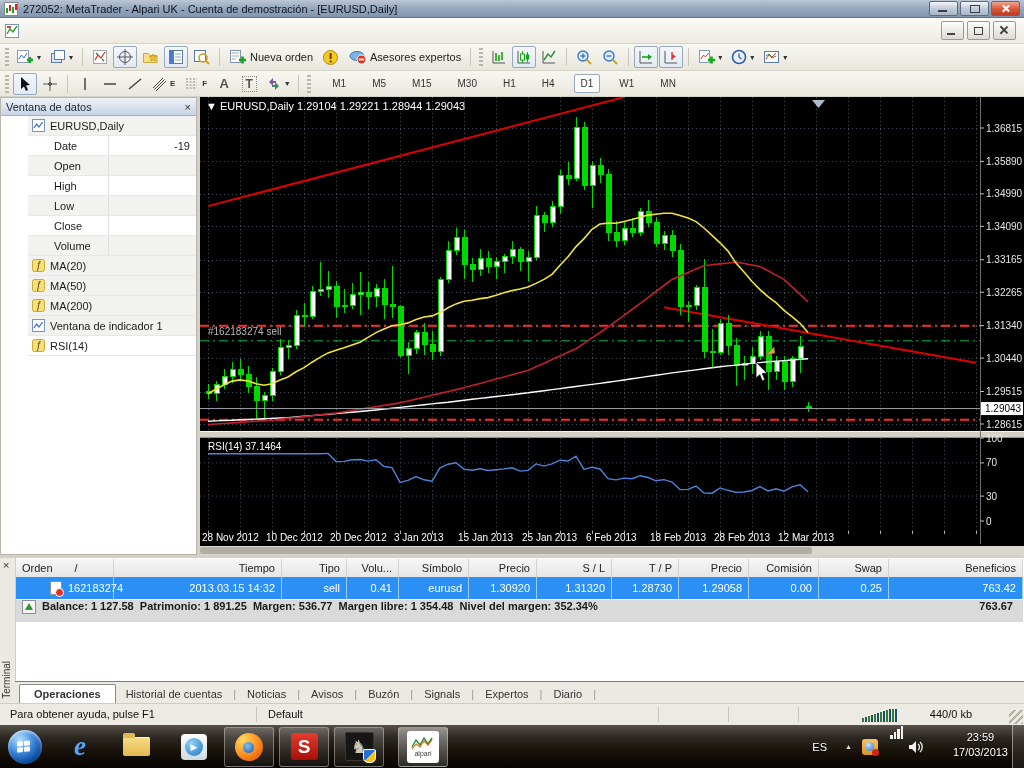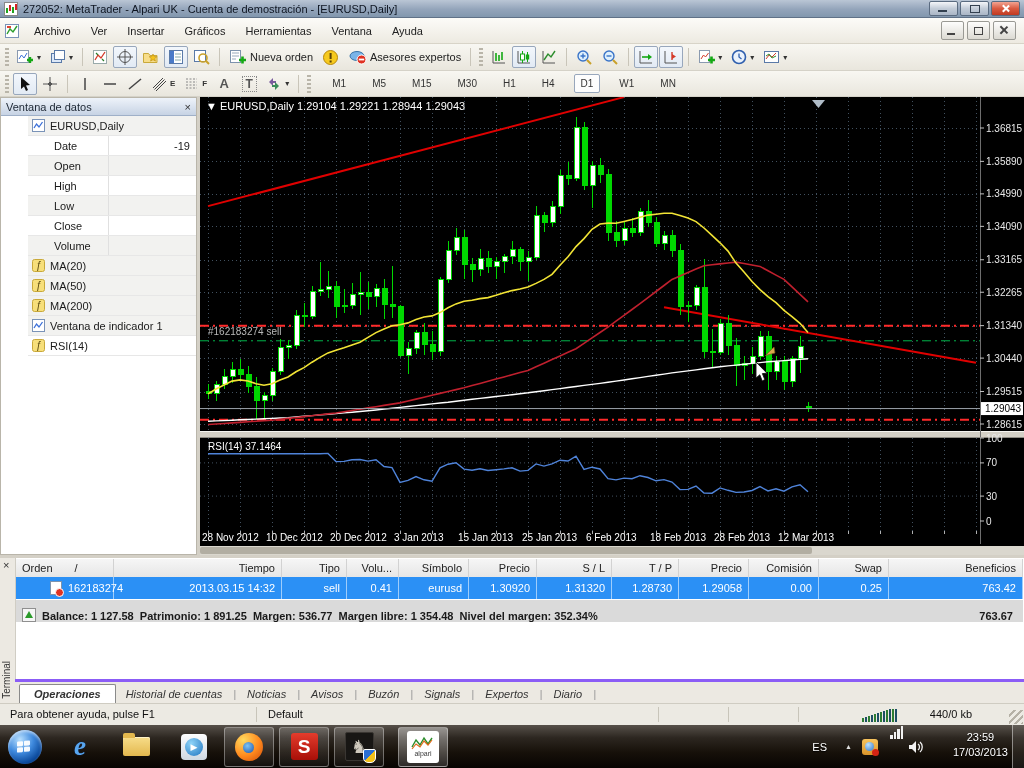--- a/index.html
+++ b/index.html
@@ -80,29 +80,29 @@
     background:linear-gradient(#f6f6f6,#e6e6e6);color:#222;white-space:nowrap;overflow:hidden;}
   .tg-head .th.first{display:flex;text-align:left;gap:22px;}
   .tg-order{background:#2b90f5;color:#fff;height:22px;}
   .tg-order .td{padding:0 6px;display:flex;align-items:center;justify-content:flex-end;
     border-right:1px solid rgba(255,255,255,.55);white-space:nowrap;}
   .tg-order .td.first{justify-content:flex-start;gap:6px;margin-left:28px;}
   .ord-ico{width:10px;height:12px;background:#fff;border:1px solid #7d93ad;position:relative;
     display:inline-block;flex:none;}
   .ord-ico::after{content:"";position:absolute;right:-3px;bottom:-3px;width:7px;height:7px;
     border-radius:50%;background:#e03222;border:1px solid #fff;}
-  .bal-row{display:flex;align-items:flex-end;height:22px;background:#dadada;
+  .bal-row{display:flex;align-items:flex-start;height:22px;background:#dadada;
     border-top:1px solid #fff;padding:0 6px;gap:6px;font-weight:bold;}
   .bal-ico{width:12px;height:12px;border:1px solid #8f8f8f;background:#f6f6f6;position:relative;flex:none;}
   .bal-ico::after{content:"";position:absolute;left:2px;top:2px;border-left:4px solid transparent;
     border-right:4px solid transparent;border-bottom:7px solid #2a9a2a;}
   .bal-text{white-space:pre;}
   .bal-profit{margin-left:auto;padding-right:4px;}
   .tabsbar{position:absolute;left:15px;right:0;bottom:0;height:21px;background:#ece9e2;
-    border-top:3px solid #8b5cf6;display:flex;align-items:flex-end;padding-left:4px;font-style:italic;}
+    border-top:1px solid #8b5cf6;display:flex;align-items:flex-end;padding-left:4px;}
   .tab{padding:3px 10px;color:#333;white-space:nowrap;}
   .tab.active{background:#fff;border:1px solid #8a8a8a;border-bottom:1px solid #fff;
     border-radius:2px 2px 0 0;position:relative;top:1px;font-weight:bold;padding:3px 14px;}
   .tab-sep{color:#999;padding:3px 1px;}
   
   .statusbar{position:absolute;left:0;top:703px;width:1024px;height:22px;background:#eceae3;
     border-top:1px solid #cfccc2;box-sizing:border-box;}
   .sb-item{position:absolute;top:4px;white-space:nowrap;color:#111;}
   .sb-sep{position:absolute;top:3px;width:1px;height:15px;background:#c8c5ba;}
   .sb-hist{position:absolute;top:5px;display:flex;align-items:flex-end;gap:1px;height:13px;}
@@ -198,29 +198,20 @@
   </div>
 
   <div class="menubar">
     <span class="icowrap" style="margin-right:4px;">
       <svg width="16" height="16">
           <rect x="1.5" y="1.5" width="13" height="13" fill="#fff" stroke="#7a93b8"></rect>
           <path d="M3 11l3-5 3 3 4-6" fill="none" stroke="#2c9e2c" stroke-width="1.4"></path>
           <rect x="3" y="3" width="4" height="2" fill="#d43"></rect>
         </svg>
     </span>
-    <span id="menu-items" style="display:flex;">
-        <span class="menu-item">Archivo</span>
-        <span class="menu-item">Ver</span>
-        <span class="menu-item">Insertar</span>
-        <span class="menu-item">Gráficos</span>
-        <span class="menu-item">Herramientas</span>
-        <span class="menu-item">Ventana</span>
-        <span class="menu-item">Ayuda</span>
-      </span>
     <span class="childbtns">
       <span class="cbtn">
           <i class="g-min"></i>
         </span>
       <span class="cbtn">
           <i class="g-max"></i>
         </span>
       <span class="cbtn">
           <i class="g-x1"></i>
           <i class="g-x2"></i>

